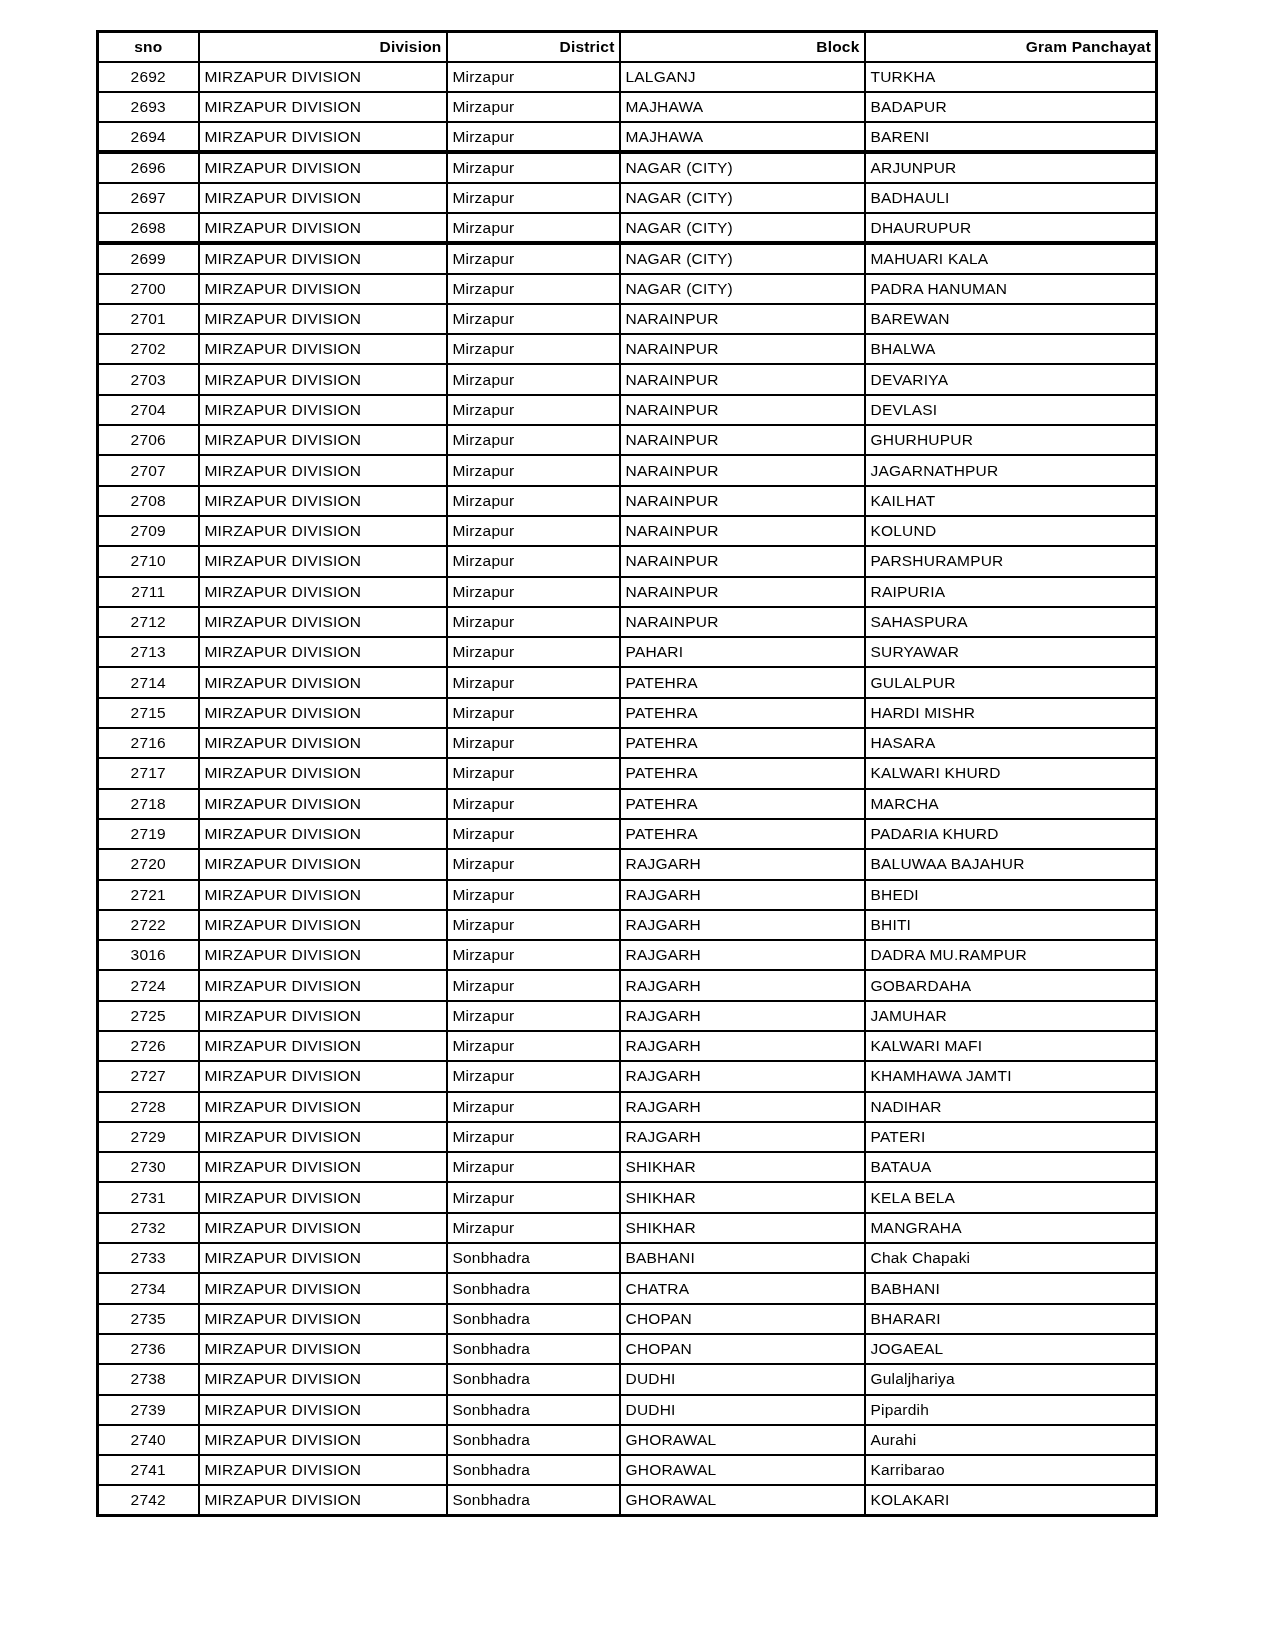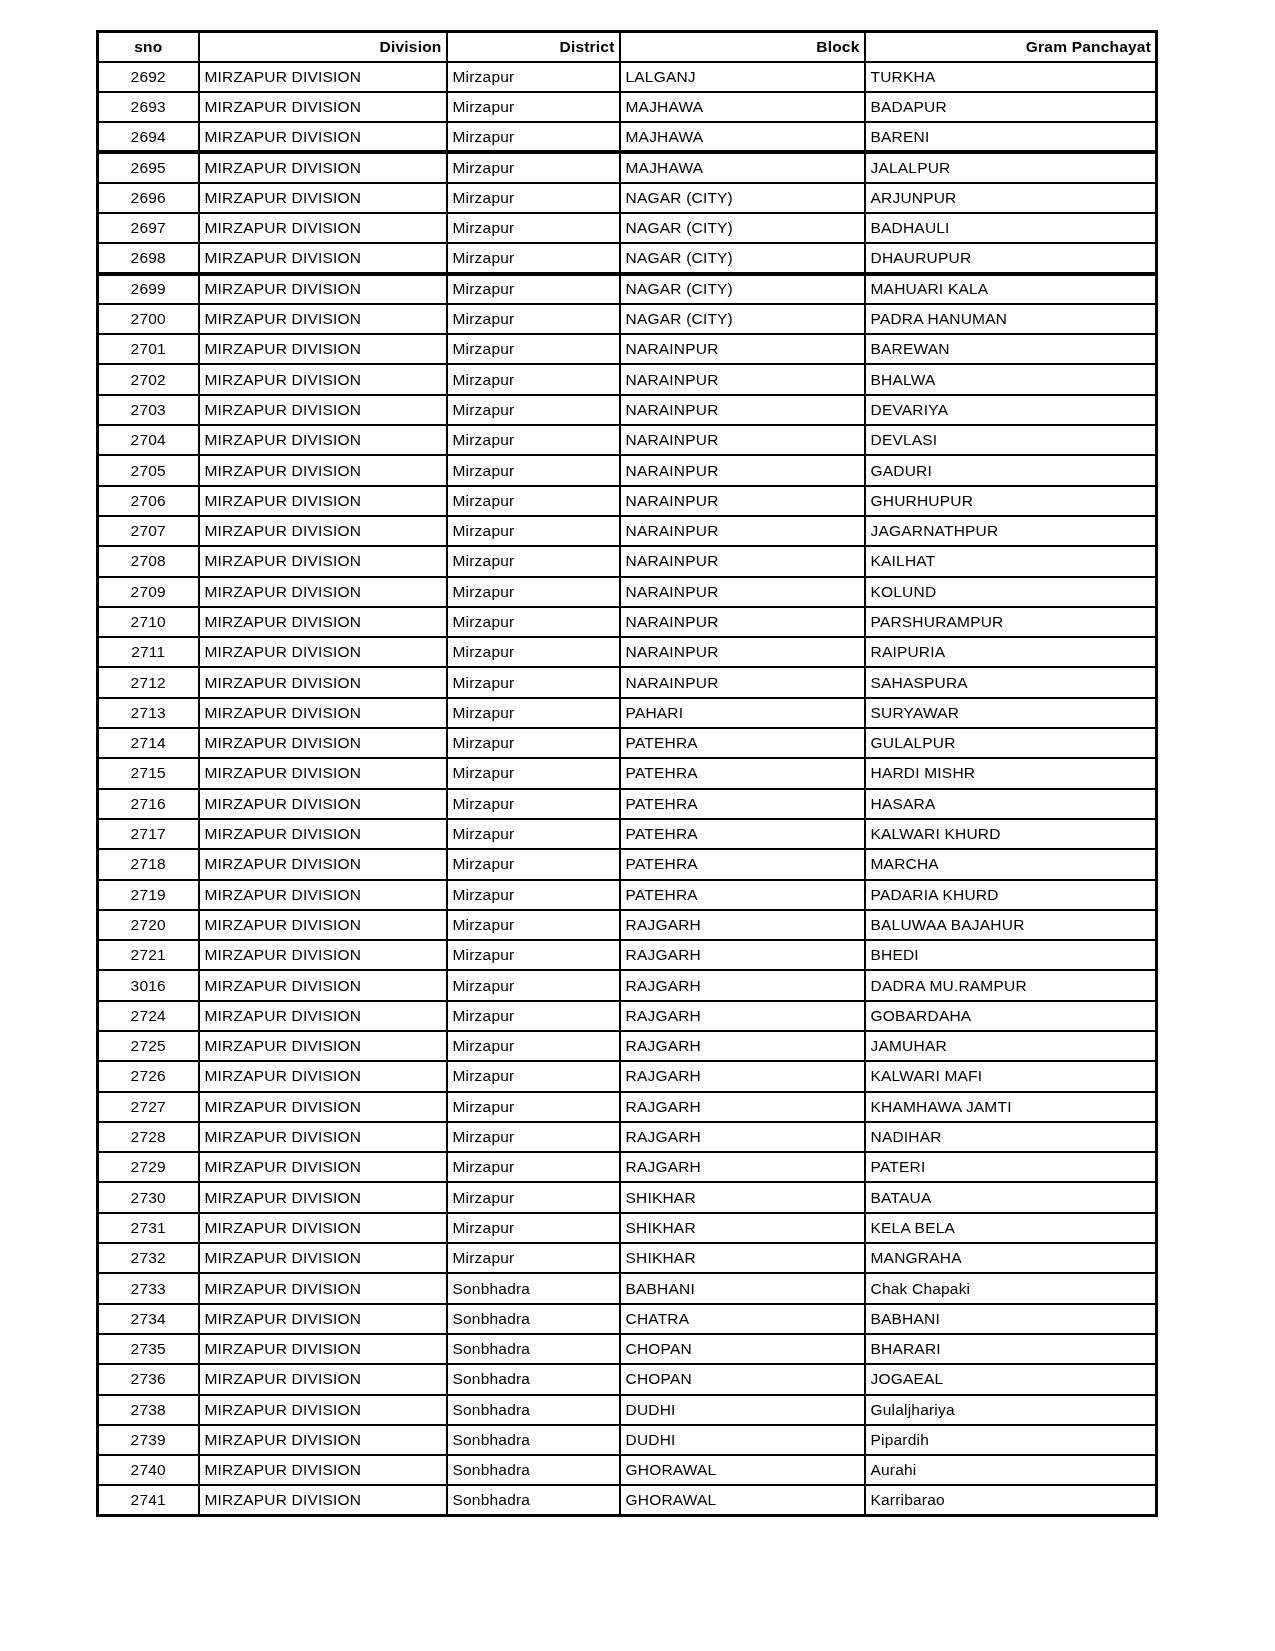--- a/index.html
+++ b/index.html
@@ -91,27 +91,20 @@
           <td>BADAPUR</td>
         </tr>
         <tr class="thick-after">
           <td class="c-sno">2694</td>
           <td>MIRZAPUR DIVISION</td>
           <td>Mirzapur</td>
           <td>MAJHAWA</td>
           <td>BARENI</td>
         </tr>
         <tr>
-          <td class="c-sno">2695</td>
-          <td>MIRZAPUR DIVISION</td>
-          <td>Mirzapur</td>
-          <td>MAJHAWA</td>
-          <td>JALALPUR</td>
-        </tr>
-        <tr>
           <td class="c-sno">2696</td>
           <td>MIRZAPUR DIVISION</td>
           <td>Mirzapur</td>
           <td>NAGAR (CITY)</td>
           <td>ARJUNPUR</td>
         </tr>
         <tr>
           <td class="c-sno">2697</td>
           <td>MIRZAPUR DIVISION</td>
           <td>Mirzapur</td>
@@ -161,27 +154,20 @@
           <td>DEVARIYA</td>
         </tr>
         <tr>
           <td class="c-sno">2704</td>
           <td>MIRZAPUR DIVISION</td>
           <td>Mirzapur</td>
           <td>NARAINPUR</td>
           <td>DEVLASI</td>
         </tr>
         <tr>
-          <td class="c-sno">2705</td>
-          <td>MIRZAPUR DIVISION</td>
-          <td>Mirzapur</td>
-          <td>NARAINPUR</td>
-          <td>GADURI</td>
-        </tr>
-        <tr>
           <td class="c-sno">2706</td>
           <td>MIRZAPUR DIVISION</td>
           <td>Mirzapur</td>
           <td>NARAINPUR</td>
           <td>GHURHUPUR</td>
         </tr>
         <tr>
           <td class="c-sno">2707</td>
           <td>MIRZAPUR DIVISION</td>
           <td>Mirzapur</td>
@@ -280,20 +266,27 @@
           <td>BALUWAA BAJAHUR</td>
         </tr>
         <tr>
           <td class="c-sno">2721</td>
           <td>MIRZAPUR DIVISION</td>
           <td>Mirzapur</td>
           <td>RAJGARH</td>
           <td>BHEDI</td>
         </tr>
         <tr>
+          <td class="c-sno">2722</td>
+          <td>MIRZAPUR DIVISION</td>
+          <td>Mirzapur</td>
+          <td>RAJGARH</td>
+          <td>BHITI</td>
+        </tr>
+        <tr>
           <td class="c-sno">3016</td>
           <td>MIRZAPUR DIVISION</td>
           <td>Mirzapur</td>
           <td>RAJGARH</td>
           <td>DADRA MU.RAMPUR</td>
         </tr>
         <tr>
           <td class="c-sno">2724</td>
           <td>MIRZAPUR DIVISION</td>
           <td>Mirzapur</td>
@@ -404,16 +397,23 @@
           <td>Sonbhadra</td>
           <td>GHORAWAL</td>
           <td>Aurahi</td>
         </tr>
         <tr>
           <td class="c-sno">2741</td>
           <td>MIRZAPUR DIVISION</td>
           <td>Sonbhadra</td>
           <td>GHORAWAL</td>
           <td>Karribarao</td>
+        </tr>
+        <tr>
+          <td class="c-sno">2742</td>
+          <td>MIRZAPUR DIVISION</td>
+          <td>Sonbhadra</td>
+          <td>GHORAWAL</td>
+          <td>KOLAKARI</td>
         </tr>
       </tbody>
   </table>
 </div>
 
 </body></html>

